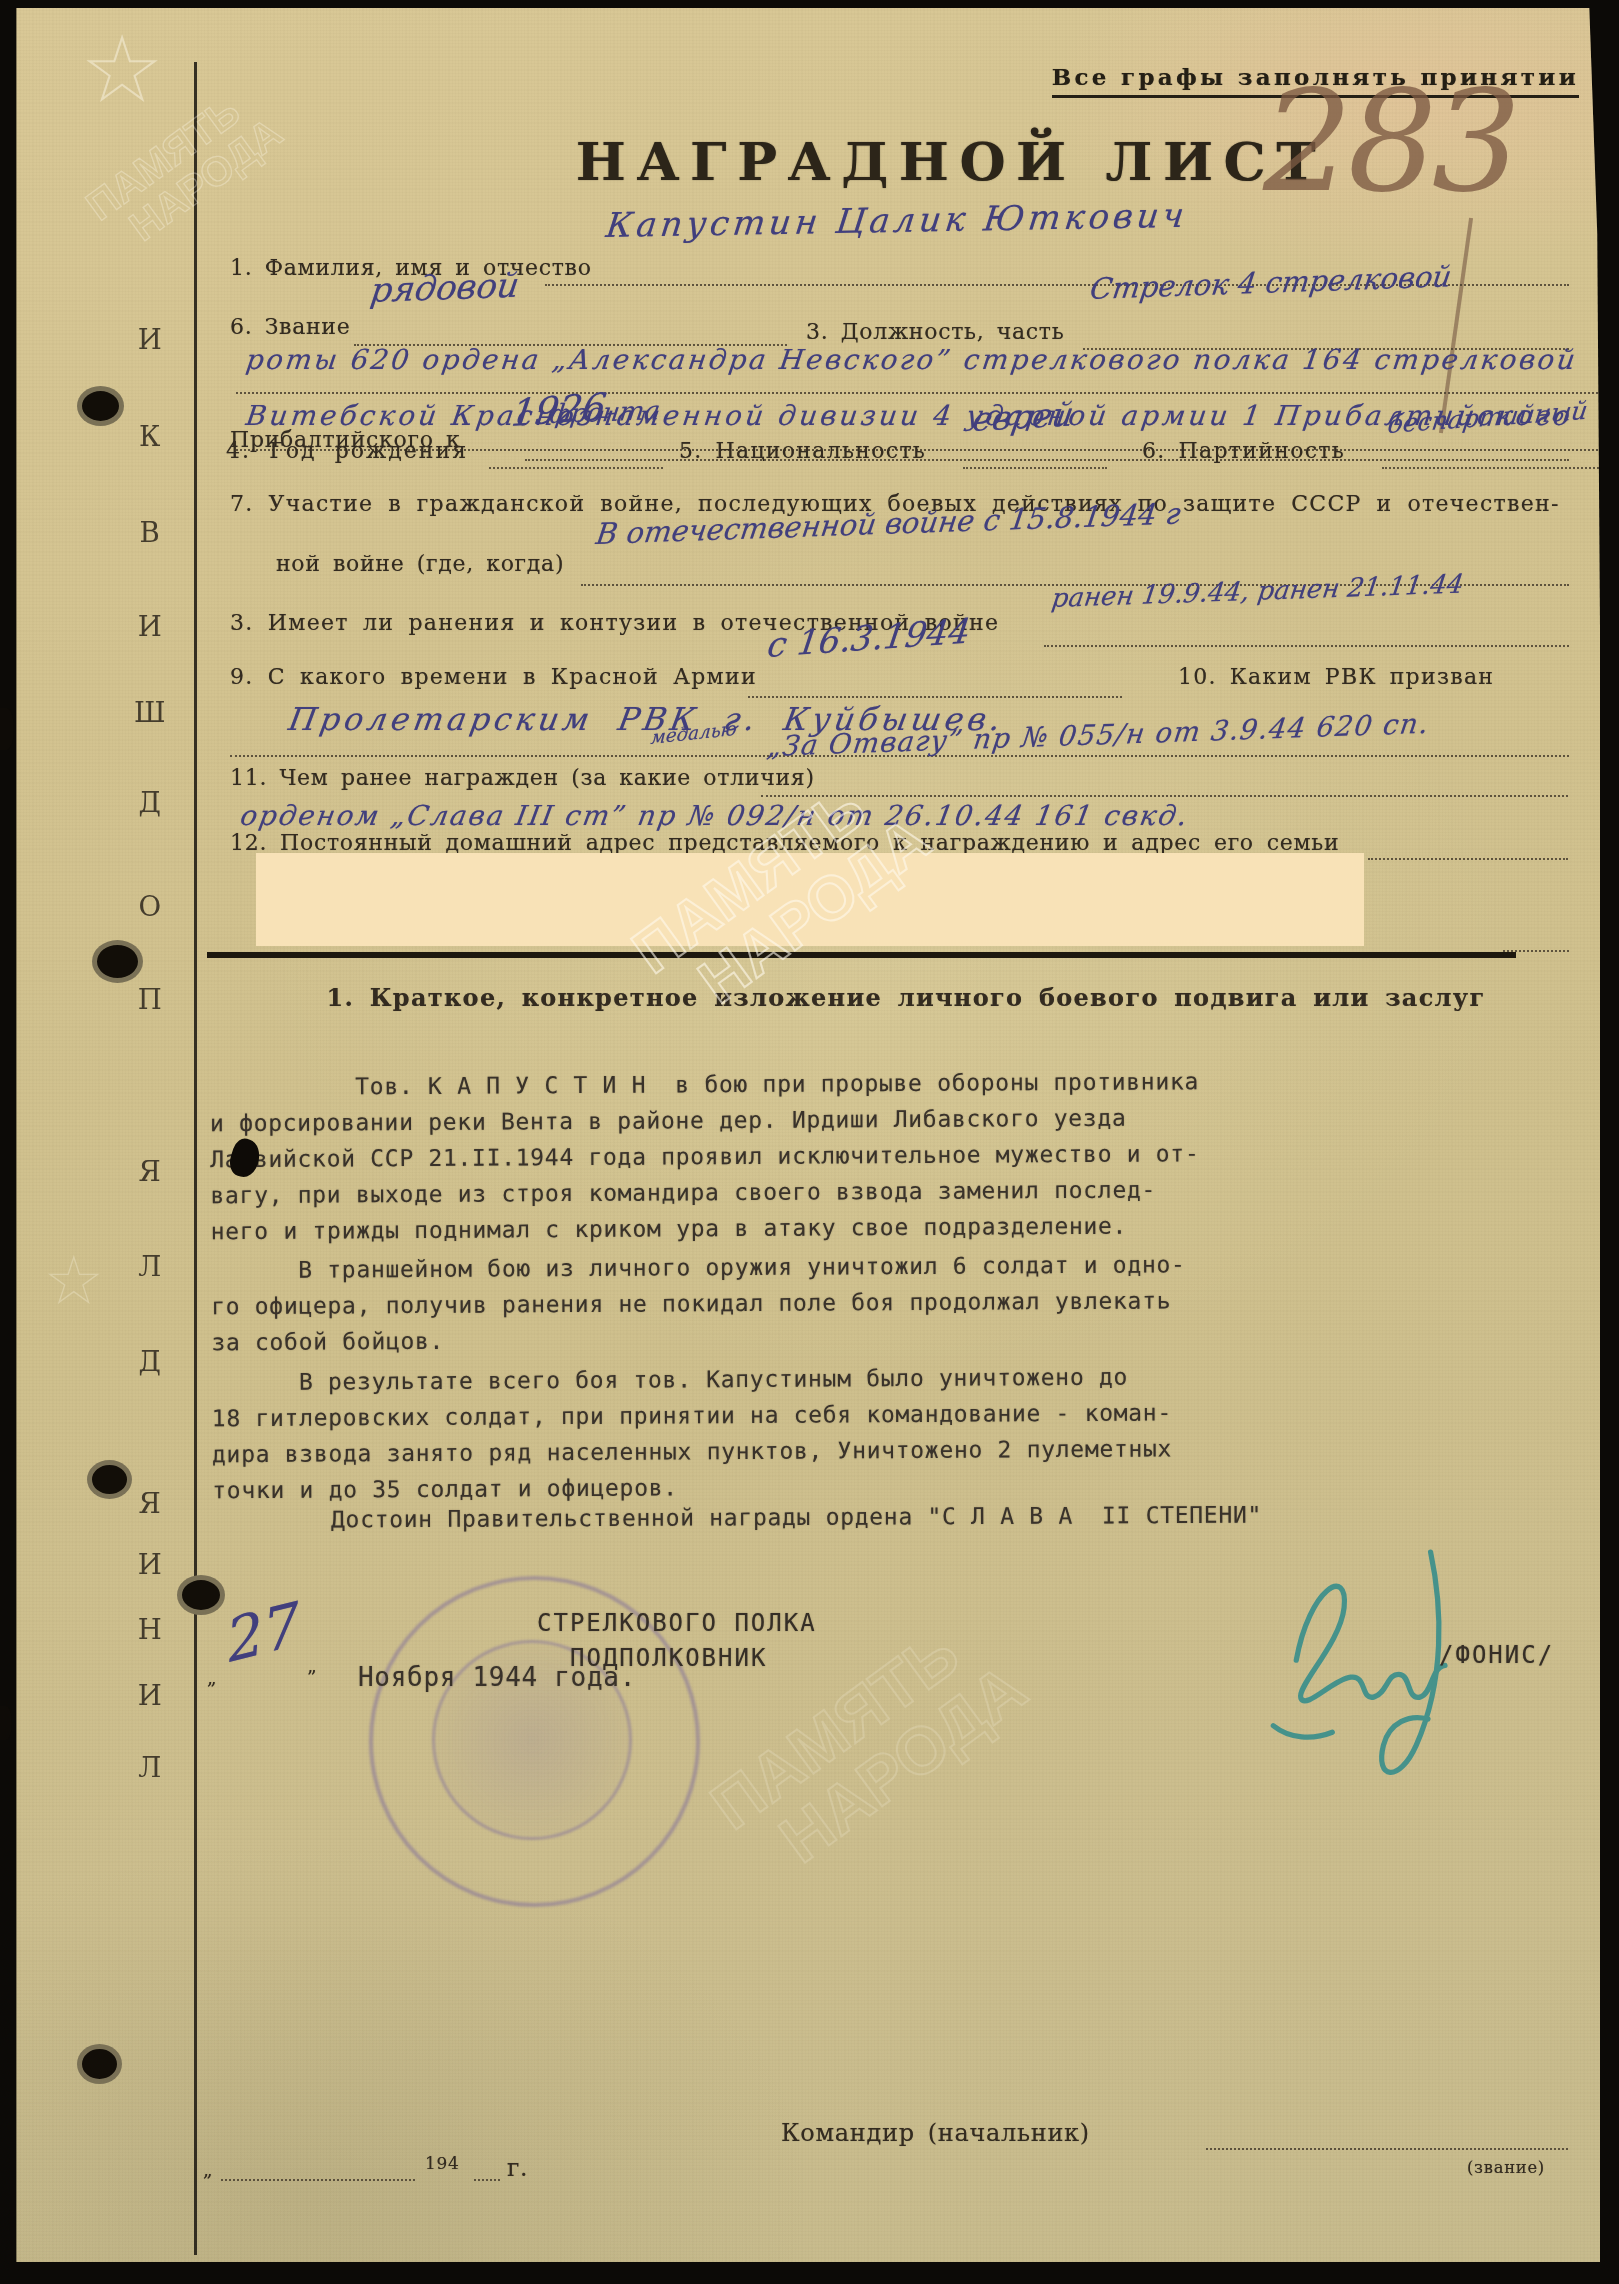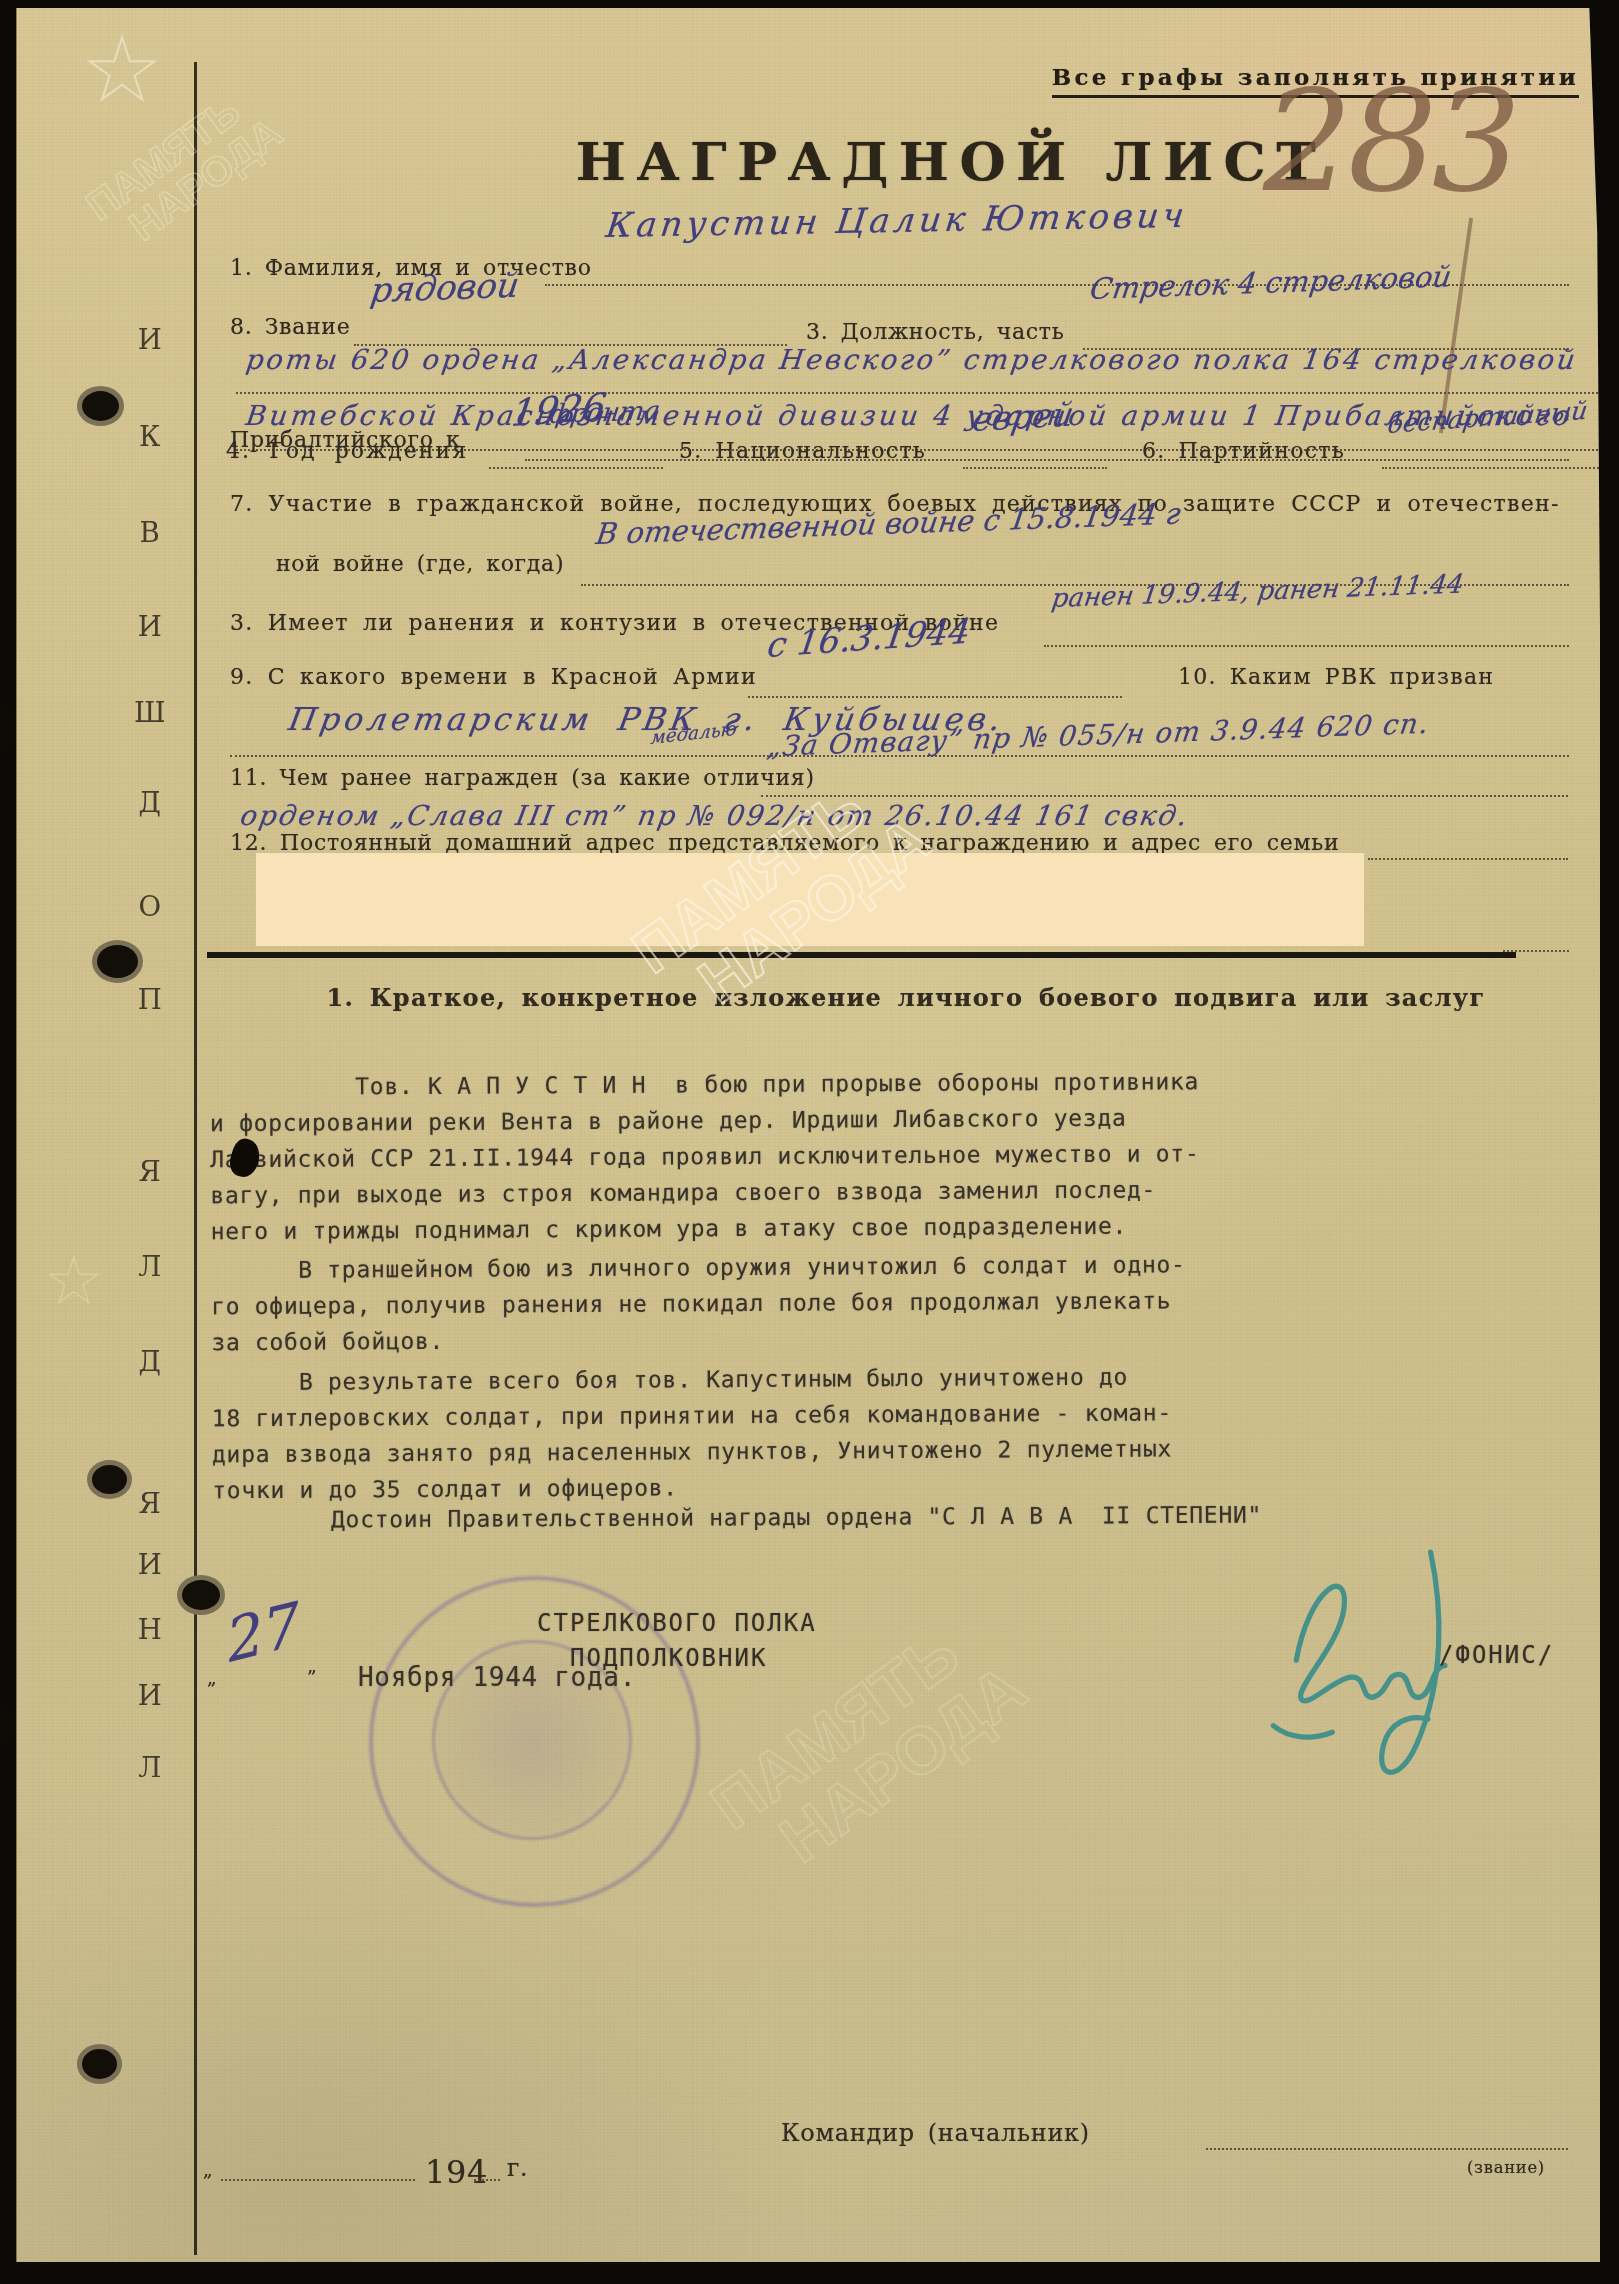--- a/index.html
+++ b/index.html
@@ -82,21 +82,21 @@
   </div>
   <div class="abs" style="left:1263px;top:59px;">
     <span id="number283">283</span>
   </div>
   <div class="abs blot" style="left:1454px;top:217px;width:3.9px;height:217px;transform:rotate(8deg);opacity:.55;background:#6d4f3c;"></div>
 
   <span class="abs lbl" style="left:230px;top:255px;">1. Фамилия, имя и отчество</span>
   <div class="dl" style="left:545px;top:284px;width:1024px;"></div>
   <span class="abs hw" style="left:604px;top:205px;font-size:34px;letter-spacing:3.9px;transform:rotate(-1deg) skewX(-8deg);">Капустин Цалик Юткович</span>
 
-  <span class="abs lbl" style="left:230px;top:314px;">8. Звание</span>
+  <span class="abs lbl" style="left:230px;top:314px;">6. Звание</span>
   <div class="dl" style="left:354px;top:344px;width:433px;"></div>
   <span class="abs hw" style="left:368px;top:270px;font-size:34px;transform:rotate(-2deg) skewX(-10deg);">рядовой</span>
   <span class="abs lbl" style="left:806px;top:319px;">3. Должность, часть</span>
   <div class="dl" style="left:1083px;top:348px;width:486px;"></div>
   <span class="abs hw" style="left:1088px;top:272px;font-size:29px;transform:rotate(-2deg) skewX(-10deg);">Стрелок 4 стрелковой</span>
 
   <span class="abs hw" style="left:244px;top:343px;font-size:27.6px;letter-spacing:2.6px;transform:skewX(-8deg);">роты 620 ордена „Александра Невского” стрелкового полка 164 стрелковой</span>
   <div class="dl" style="left:236px;top:392px;width:1362px;"></div>
   <span class="abs hw" style="left:244px;top:399px;font-size:27.6px;letter-spacing:3.3px;transform:skewX(-8deg);">Витебской Краснознаменной дивизии 4 ударной армии 1 Прибалтийского</span>
   <div class="dl" style="left:236px;top:449px;width:1362px;"></div>
@@ -184,21 +184,21 @@
   <span class="abs lbl" style="left:207px;top:1667px;font-size:18.4px;">„</span>
   <span class="abs hw" style="left:231px;top:1607px;font-size:59px;transform:rotate(-14deg) skewX(-8deg);">27</span>
   <span class="abs lbl" style="left:307px;top:1667px;font-size:18.4px;">”</span>
   <span class="abs typed" style="left:358px;top:1662px;font-size:26px;">Ноября 1944 года.</span>
 
   <span class="abs lbl" style="left:781px;top:2119px;font-size:24px;">Командир (начальник)</span>
   <div class="dl" style="left:1206px;top:2148px;width:362px;"></div>
   <span class="abs lbl" style="left:1467px;top:2158px;font-size:16.4px;">(звание)</span>
   <span class="abs lbl" style="left:203px;top:2159px;font-size:18.4px;">„</span>
   <div class="dl" style="left:221px;top:2179px;width:194px;"></div>
-  <span class="abs lbl" style="left:425px;top:2153px;font-size:32px;">194</span>
+  <span class="abs lbl" style="left:425px;top:2153px;font-size:17px;">194</span>
   <div class="dl" style="left:474px;top:2179px;width:26px;"></div>
   <span class="abs lbl" style="left:507px;top:2154px;font-size:23.6px;">г.</span>
 
   <div class="hole" style="left:77px;top:386px;width:37px;height:30px;"></div>
   <div class="hole" style="left:92px;top:940px;width:41px;height:33px;"></div>
   <div class="hole" style="left:87px;top:1460px;width:35px;height:29px;"></div>
   <div class="hole" style="left:177px;top:1575px;width:38px;height:30px;"></div>
   <div class="hole" style="left:77px;top:2044px;width:35px;height:30px;"></div>
   <div class="abs blot" style="left:0px;top:708px;width:14.4px;height:42px;border-radius:0 60% 60% 0;"></div>
   <div class="abs blot" style="left:0px;top:1706px;width:11.8px;height:34px;border-radius:0 60% 60% 0;"></div>

